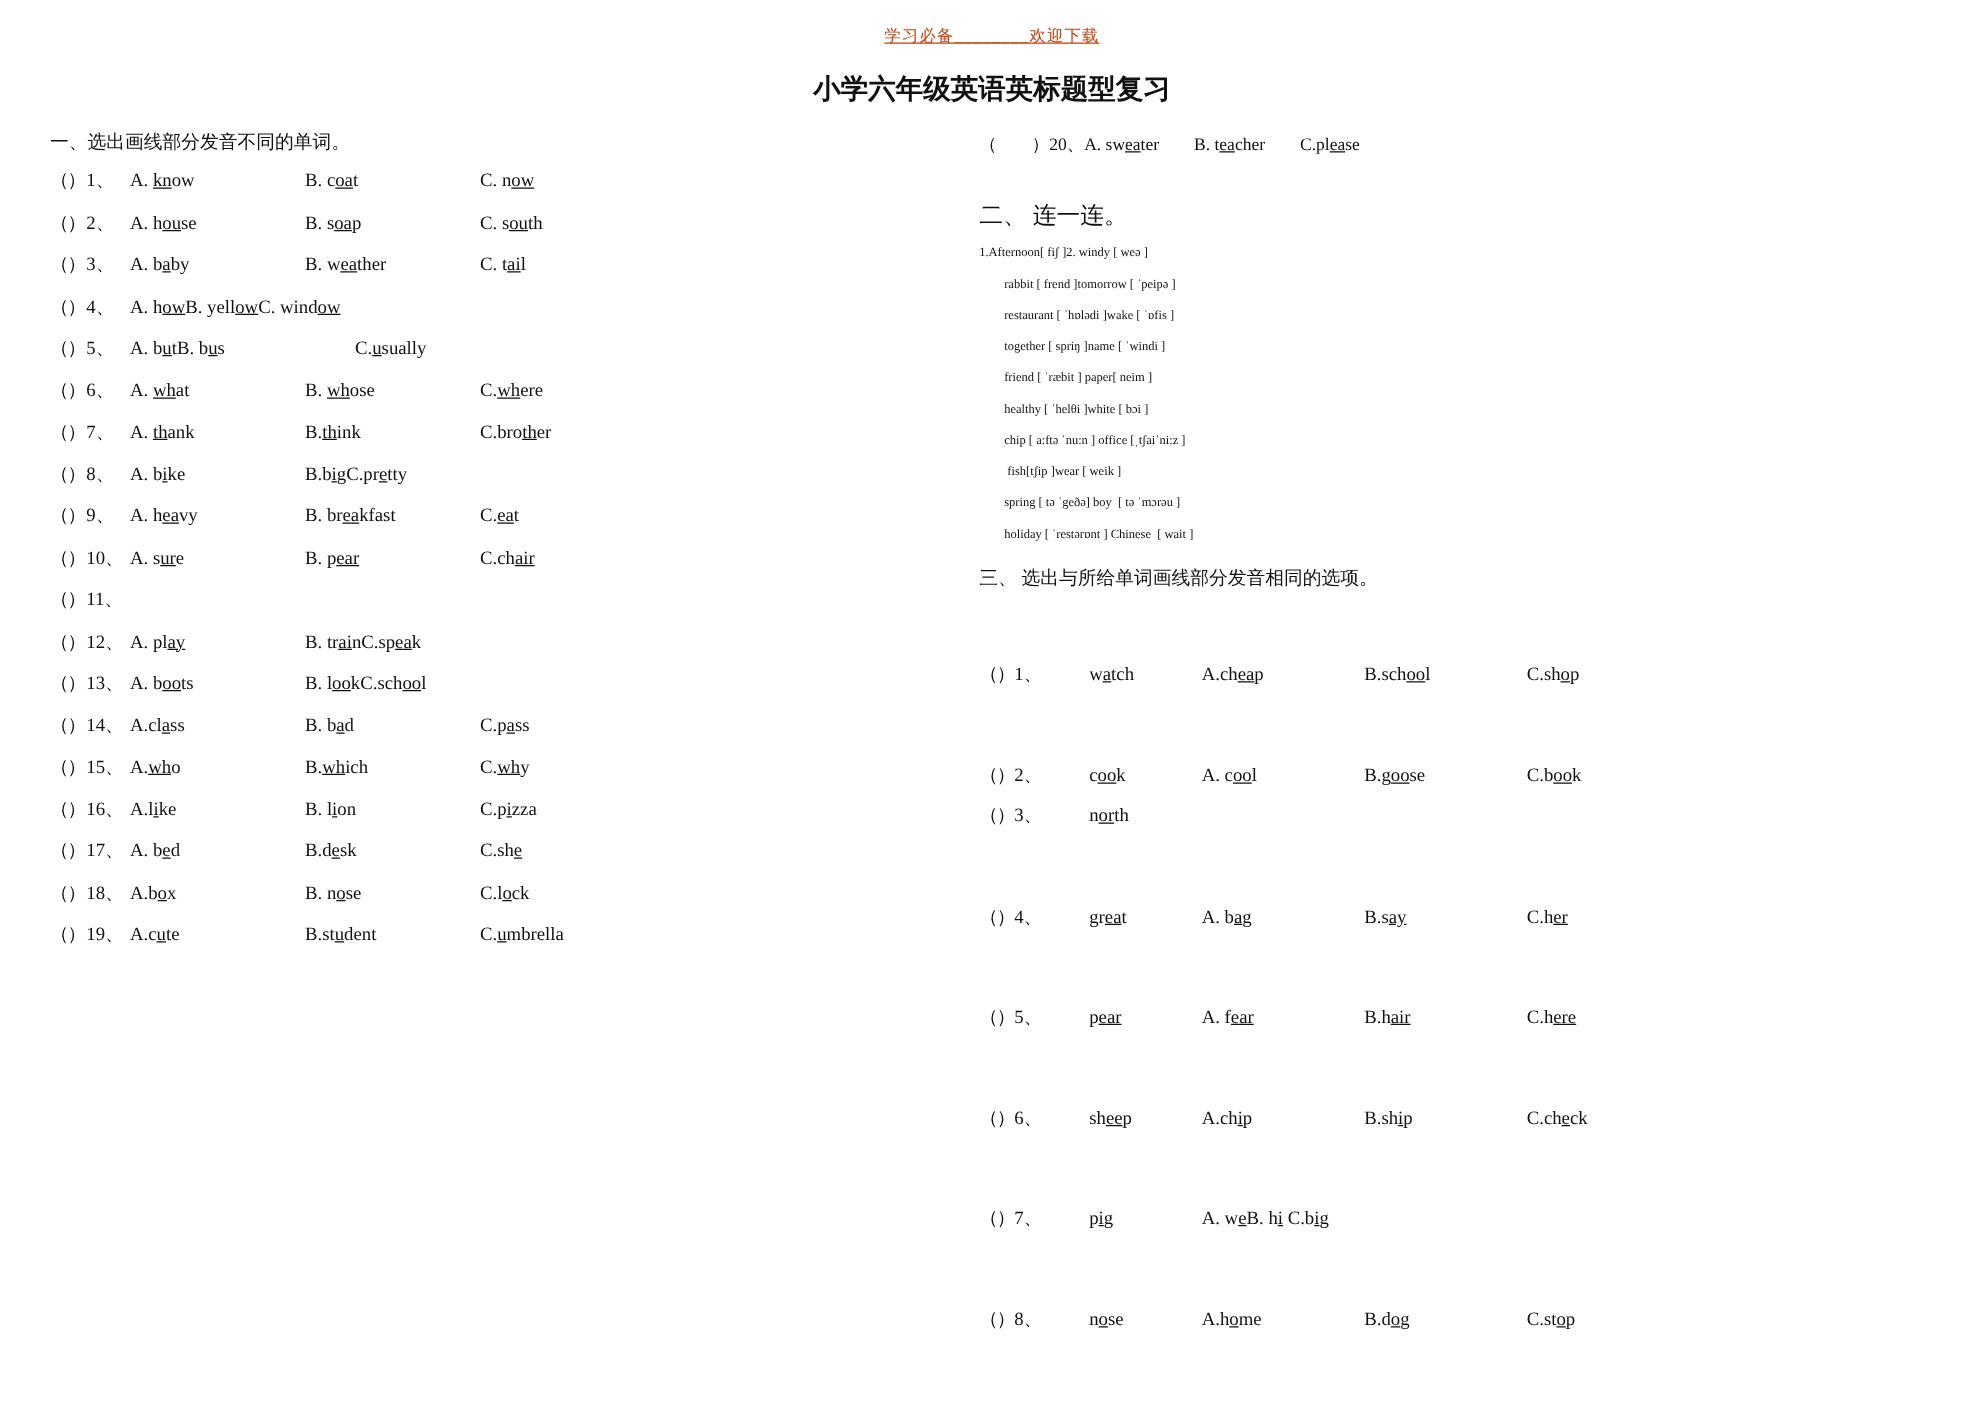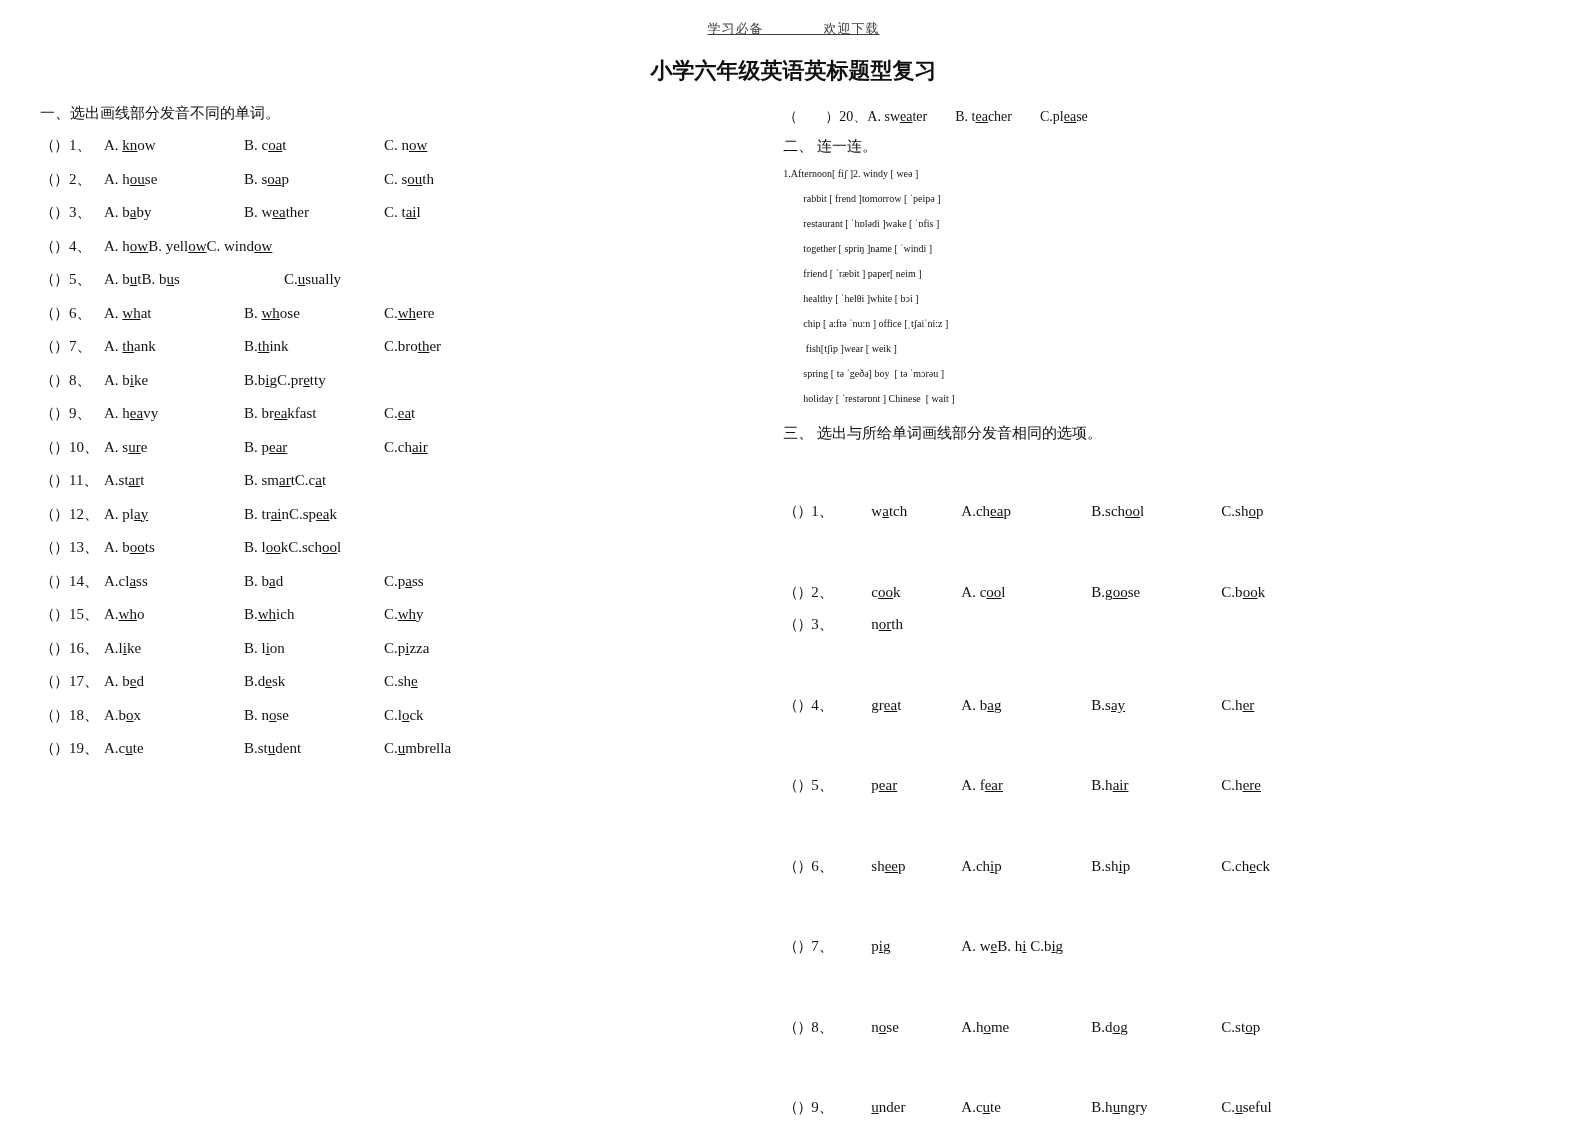--- a/index.html
+++ b/index.html
@@ -9,21 +9,21 @@
       font-size: 15px;
       color: #111;
       width: 1587px;
       min-height: 1122px;
       padding: 20px 40px;
     }
     .top-banner {
       text-align: center;
       margin-bottom: 18px;
       font-size: 13px;
-      color: #404040;
+      color: #c2410c;
       text-decoration: underline;
       letter-spacing: 1px;
     }
     .main-title {
       text-align: center;
       font-size: 22px;
       font-weight: bold;
       margin-bottom: 18px;
     }
     .two-col {
@@ -67,22 +67,22 @@
     .q-opt {
       min-width: 140px;
       padding-right: 10px;
     }
     .q-opt-wide {
       min-width: 180px;
     }
     u { text-decoration: underline; }
 
     .part2-title {
-      font-size: 15px;
-      margin-top: 8px;
+      font-size: 19px;
+      margin-top: 30px;
       margin-bottom: 8px;
     }
     .part2-connect {
       margin-bottom: 6px;
       line-height: 1.9;
       font-size: 10px;
     }
     .part2-connect-indent {
       padding-left: 20px;
     }
@@ -220,24 +220,20 @@
       <span class="q-opts">
         <span class="q-opt">A. s<u>ur</u>e</span>
         <span class="q-opt">B. p<u>ear</u></span>
         <span class="q-opt">C.ch<u>air</u></span>
       </span>
     </div>
 
     <div class="q-row">
       <span class="q-paren">（</span>
       <span class="q-num">）11、</span>
-      <span class="q-opts">
-        <span class="q-opt">A.st<u>ar</u>t</span>
-        <span class="q-opt q-opt-wide">B. sm<u>ar</u>tC.c<u>a</u>t</span>
-      </span>
     </div>
 
     <div class="q-row">
       <span class="q-paren">（</span>
       <span class="q-num">）12、</span>
       <span class="q-opts">
         <span class="q-opt">A. pl<u>ay</u></span>
         <span class="q-opt q-opt-wide">B. tr<u>ai</u>nC.sp<u>ea</u>k</span>
       </span>
     </div>

